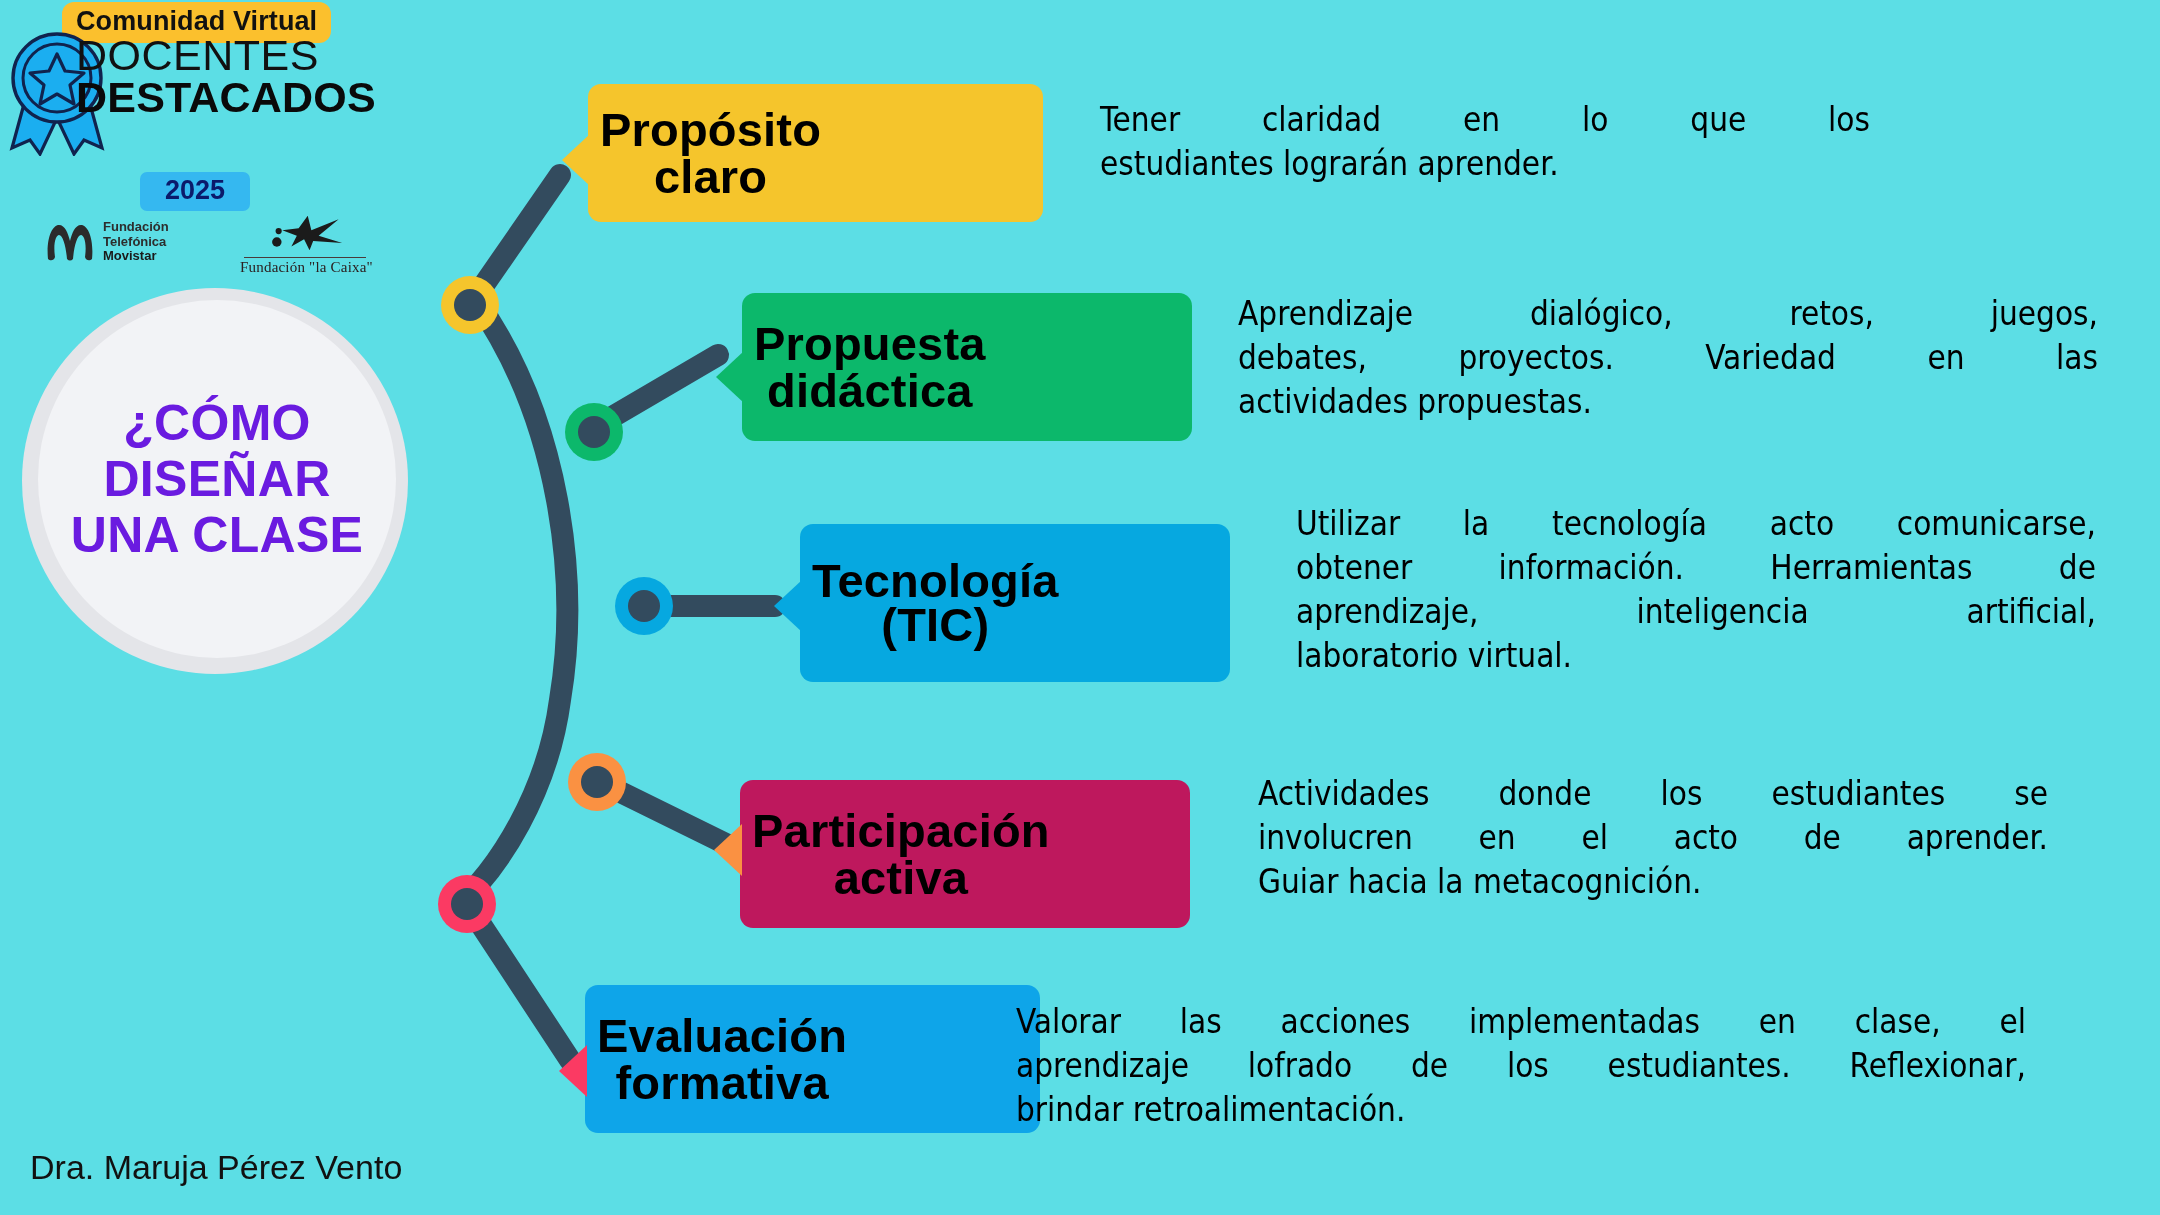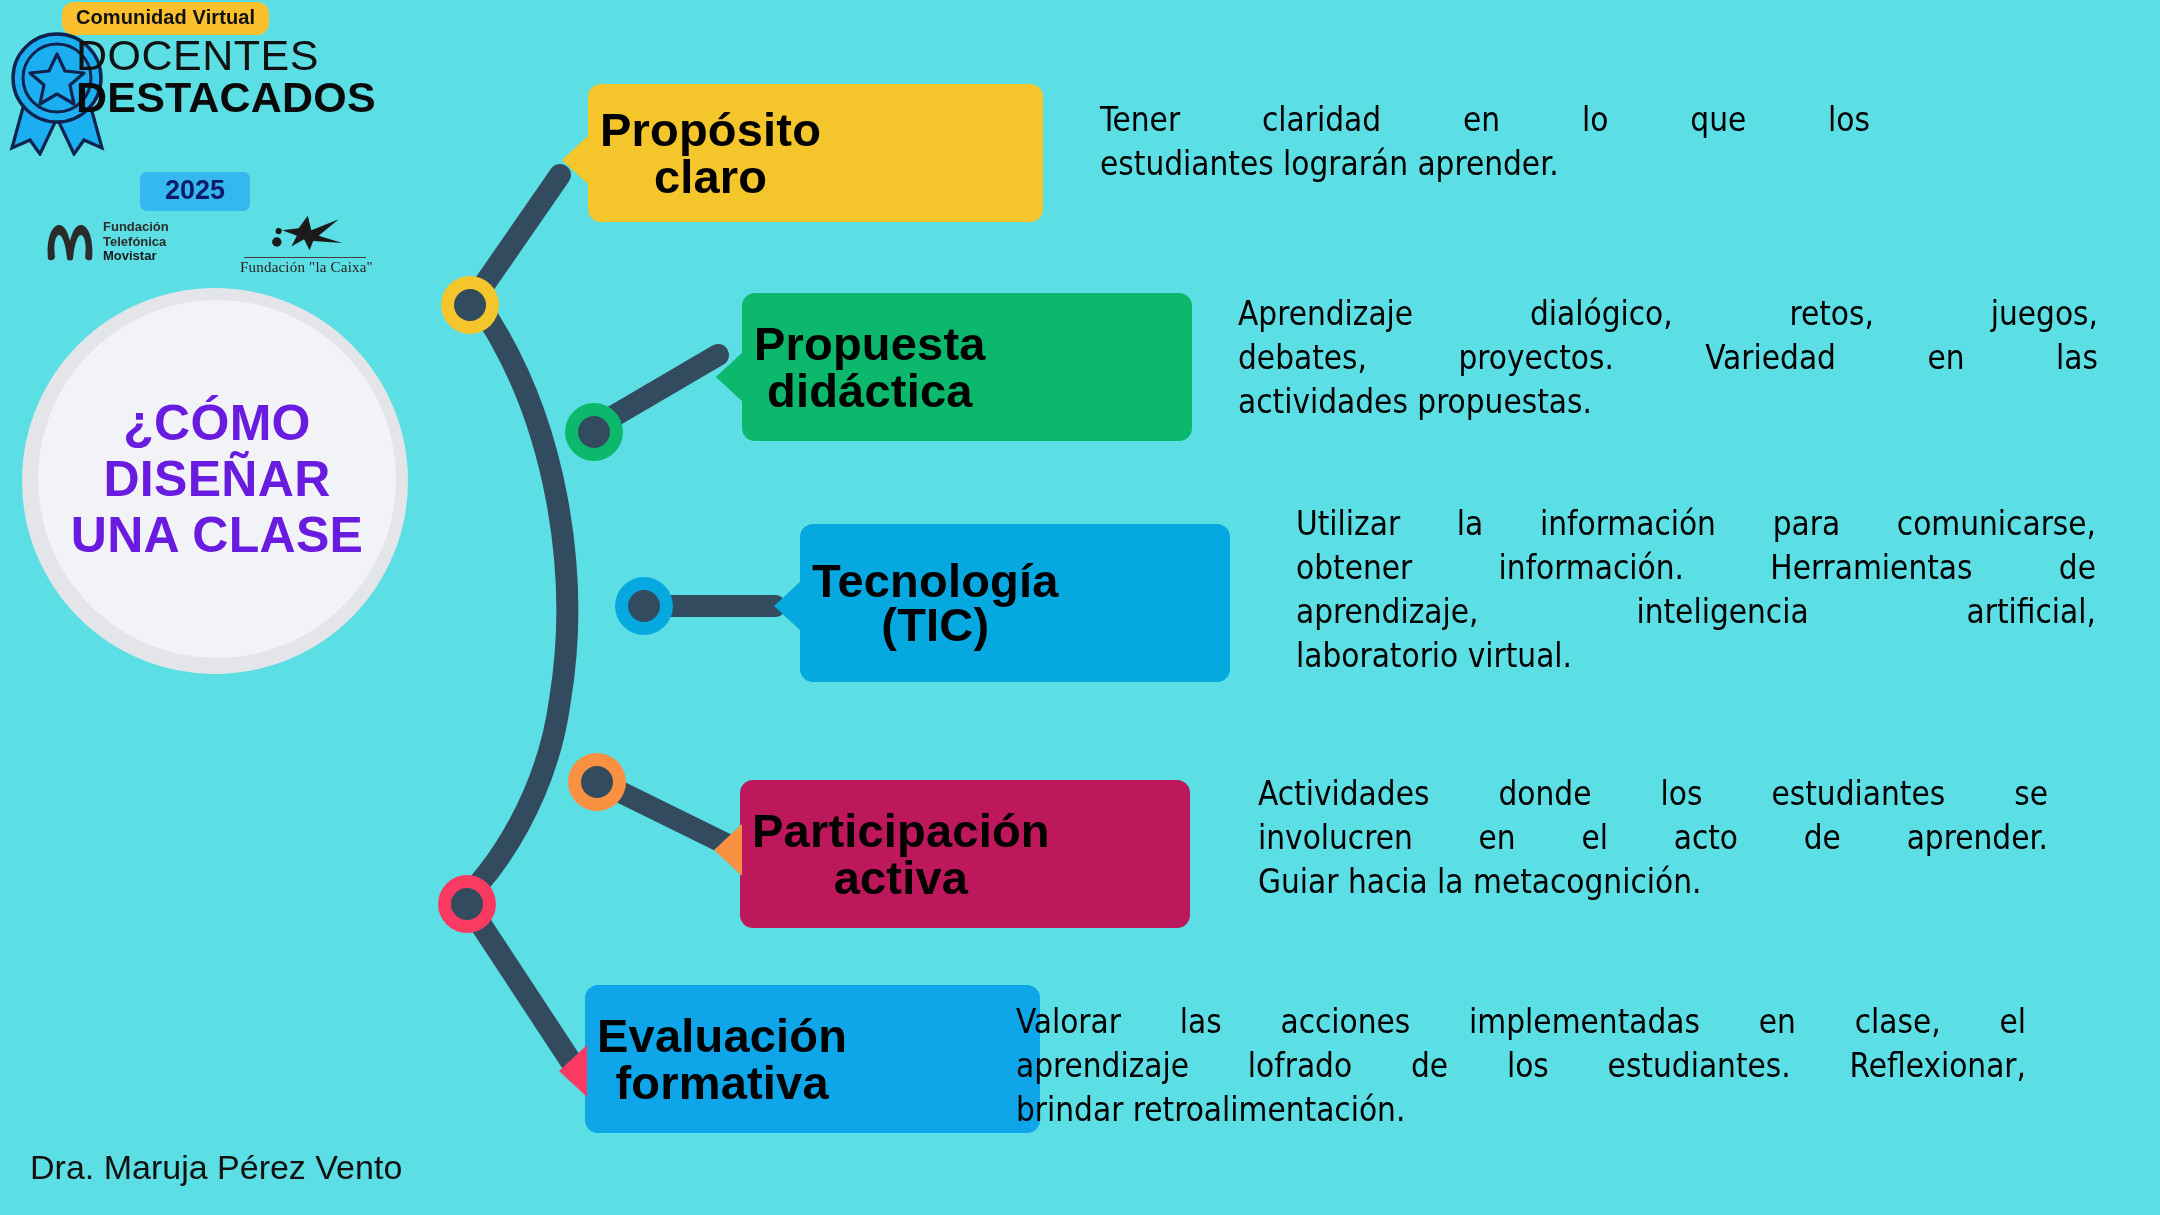--- a/index.html
+++ b/index.html
@@ -30,21 +30,21 @@
     position: absolute;
     left: 0; top: 0;
     width: 420px; height: 270px;
   }
   .chip-community {
     position: absolute;
     left: 62px; top: 2px;
     background: #FBC02D;
     color: #111;
     font-weight: bold;
-    font-size: 20px;
+    font-size: 27px;
     padding: 4px 14px 6px 14px;
     border-radius: 12px;
     letter-spacing: 0.1px;
     white-space: nowrap;
   }
   .badge-icon {
     position: absolute;
     left: 4px; top: 26px;
     width: 106px; height: 130px;
   }
@@ -305,21 +305,21 @@
   </div>
 
   <div class="topic-box" style="left:800px; top:524px; width:430px; height:158px; background:#06A8E0;">
     <div class="tail" style="left:-26px; top:56px; border-right:28px solid #06A8E0;"></div>
     <div class="topic-label" style="line-height:0.93;">
       <div>Tecnología</div>
       <div>(TIC)</div>
     </div>
   </div>
   <div class="desc" style="left:1296px; top:502px; width:800px;">
-    <span style="text-align-last:justify;">Utilizar la información para comunicarse,</span>
+    <span style="text-align-last:justify;">Utilizar la tecnología acto comunicarse,</span>
     <span style="text-align-last:justify;">obtener información. Herramientas de</span>
     <span style="text-align-last:justify;">aprendizaje, inteligencia artificial,</span>
     <span>laboratorio virtual.</span>
   </div>
 
   <div class="topic-box" style="left:740px; top:780px; width:450px; height:148px; background:#be185d;">
     <div class="tail" style="left:-26px; top:44px; border-right:28px solid #FA9142;"></div>
     <div class="topic-label">
       <div>Participación</div>
       <div>activa</div>

